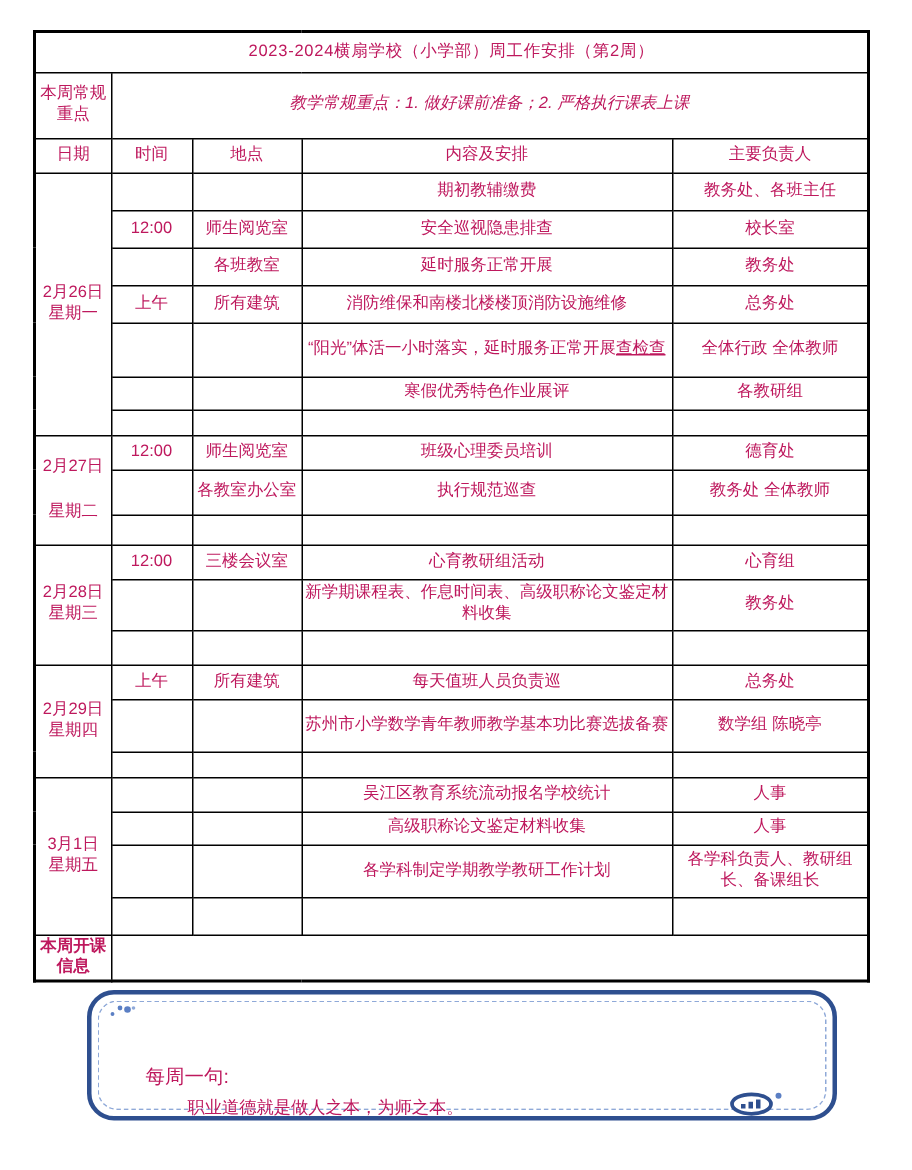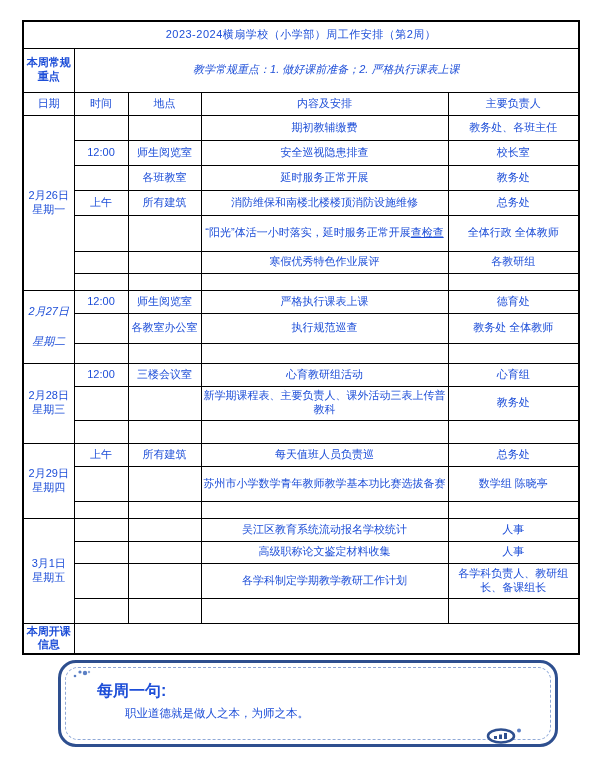--- a/index.html
+++ b/index.html
@@ -1,55 +1,55 @@
 <!DOCTYPE html>
 <html><head>
 <meta charset="utf-8">
 <style>
   html,body{margin:0;padding:0;background:#fff;}
   .page{
     position:relative;width:608px;height:780px;background:#fff;
-    font-family:"Liberation Sans",sans-serif;color:#1d4ed8;overflow:hidden;
+    font-family:"Liberation Sans",sans-serif;color:#be185d;overflow:hidden;
   }
   table.schedule{
     position:absolute;left:22px;top:20px;width:556px;
     border-collapse:collapse;table-layout:fixed;
     border:2px solid #000;
   }
   table.schedule td{
     border:1px solid #000;
     font-size:11px;line-height:1.25;
     text-align:center;vertical-align:middle;
     padding:1px 2px;word-break:break-all;overflow:hidden;
   }
   td.title-cell{font-size:13px;letter-spacing:.5px;}
-  td.focus-label{font-weight:bold;font-size:12px;line-height:1.3;padding:0 3px;}
+  td.focus-label{font-weight:normal;font-size:12px;line-height:1.3;padding:0 3px;}
   td.focus-content{font-size:13px;text-align:left;padding-left:6px;font-style:italic;}
   tr.header-row td{font-size:11px;text-align:center;}
   td.c-date{
     font-size:10px;text-align:left;padding-left:1px;line-height:1.45;
     vertical-align:middle;
   }
-  td.c-date.spread{line-height:2.7;font-style:italic;}
+  td.c-date.spread{line-height:2.7;}
   td.c-time{font-size:10px;}
   td.c-loc{font-size:10.5px;}
   td.c-owner{font-size:10.5px;}
   span.u{text-decoration:underline;}
   td.footer-label{font-size:7px;font-weight:bold;padding:0;}
   
   .quote-box{
     position:absolute;left:58px;top:660px;width:500px;height:87px;
     border:3px solid #2e4f8f;border-radius:18px;background:#fff;box-sizing:border-box;
   }
   .quote-inner{
     position:absolute;left:4px;top:4px;right:4px;bottom:4px;
     border:1px dashed #8fa9d8;border-radius:13px;pointer-events:none;
   }
   .quote-content{position:absolute;left:36px;top:18px;}
-  .quote-heading{font-weight:bold;font-size:16px;}
+  .quote-heading{font-weight:normal;font-size:13px;margin-top:28px;}
   .quote-text{font-size:11.5px;margin-top:4px;margin-left:28px;}
   .deco-tl{position:absolute;left:10px;top:3px;}
   .deco-br{position:absolute;right:26px;bottom:-2px;}
 </style>
 </head>
 <body>
 
 <div class="page">
 
   <table class="schedule">
@@ -125,21 +125,21 @@
         <td class="c-owner"></td>
       </tr>
 
       <tr style="height:23px">
         <td class="c-date spread" rowspan="3">
           <div>2月27日</div>
           <div>星期二</div>
         </td>
         <td class="c-time">12:00</td>
         <td class="c-loc">师生阅览室</td>
-        <td class="c-content">严格执行课表上课</td>
+        <td class="c-content">班级心理委员培训</td>
         <td class="c-owner">德育处</td>
       </tr>
       <tr style="height:30px">
         <td class="c-time"></td>
         <td class="c-loc">各教室办公室</td>
         <td class="c-content">执行规范巡查</td>
         <td class="c-owner">教务处 全体教师</td>
       </tr>
       <tr style="height:20px">
         <td class="c-time"></td>
@@ -154,21 +154,21 @@
           <div>星期三</div>
         </td>
         <td class="c-time">12:00</td>
         <td class="c-loc">三楼会议室</td>
         <td class="c-content">心育教研组活动</td>
         <td class="c-owner">心育组</td>
       </tr>
       <tr style="height:34px">
         <td class="c-time"></td>
         <td class="c-loc"></td>
-        <td class="c-content">新学期课程表、主要负责人、课外活动三表上传普教科</td>
+        <td class="c-content">新学期课程表、作息时间表、高级职称论文鉴定材料收集</td>
         <td class="c-owner">教务处</td>
       </tr>
       <tr style="height:23px">
         <td class="c-time"></td>
         <td class="c-loc"></td>
         <td class="c-content"></td>
         <td class="c-owner"></td>
       </tr>
 
       <tr style="height:23px">

